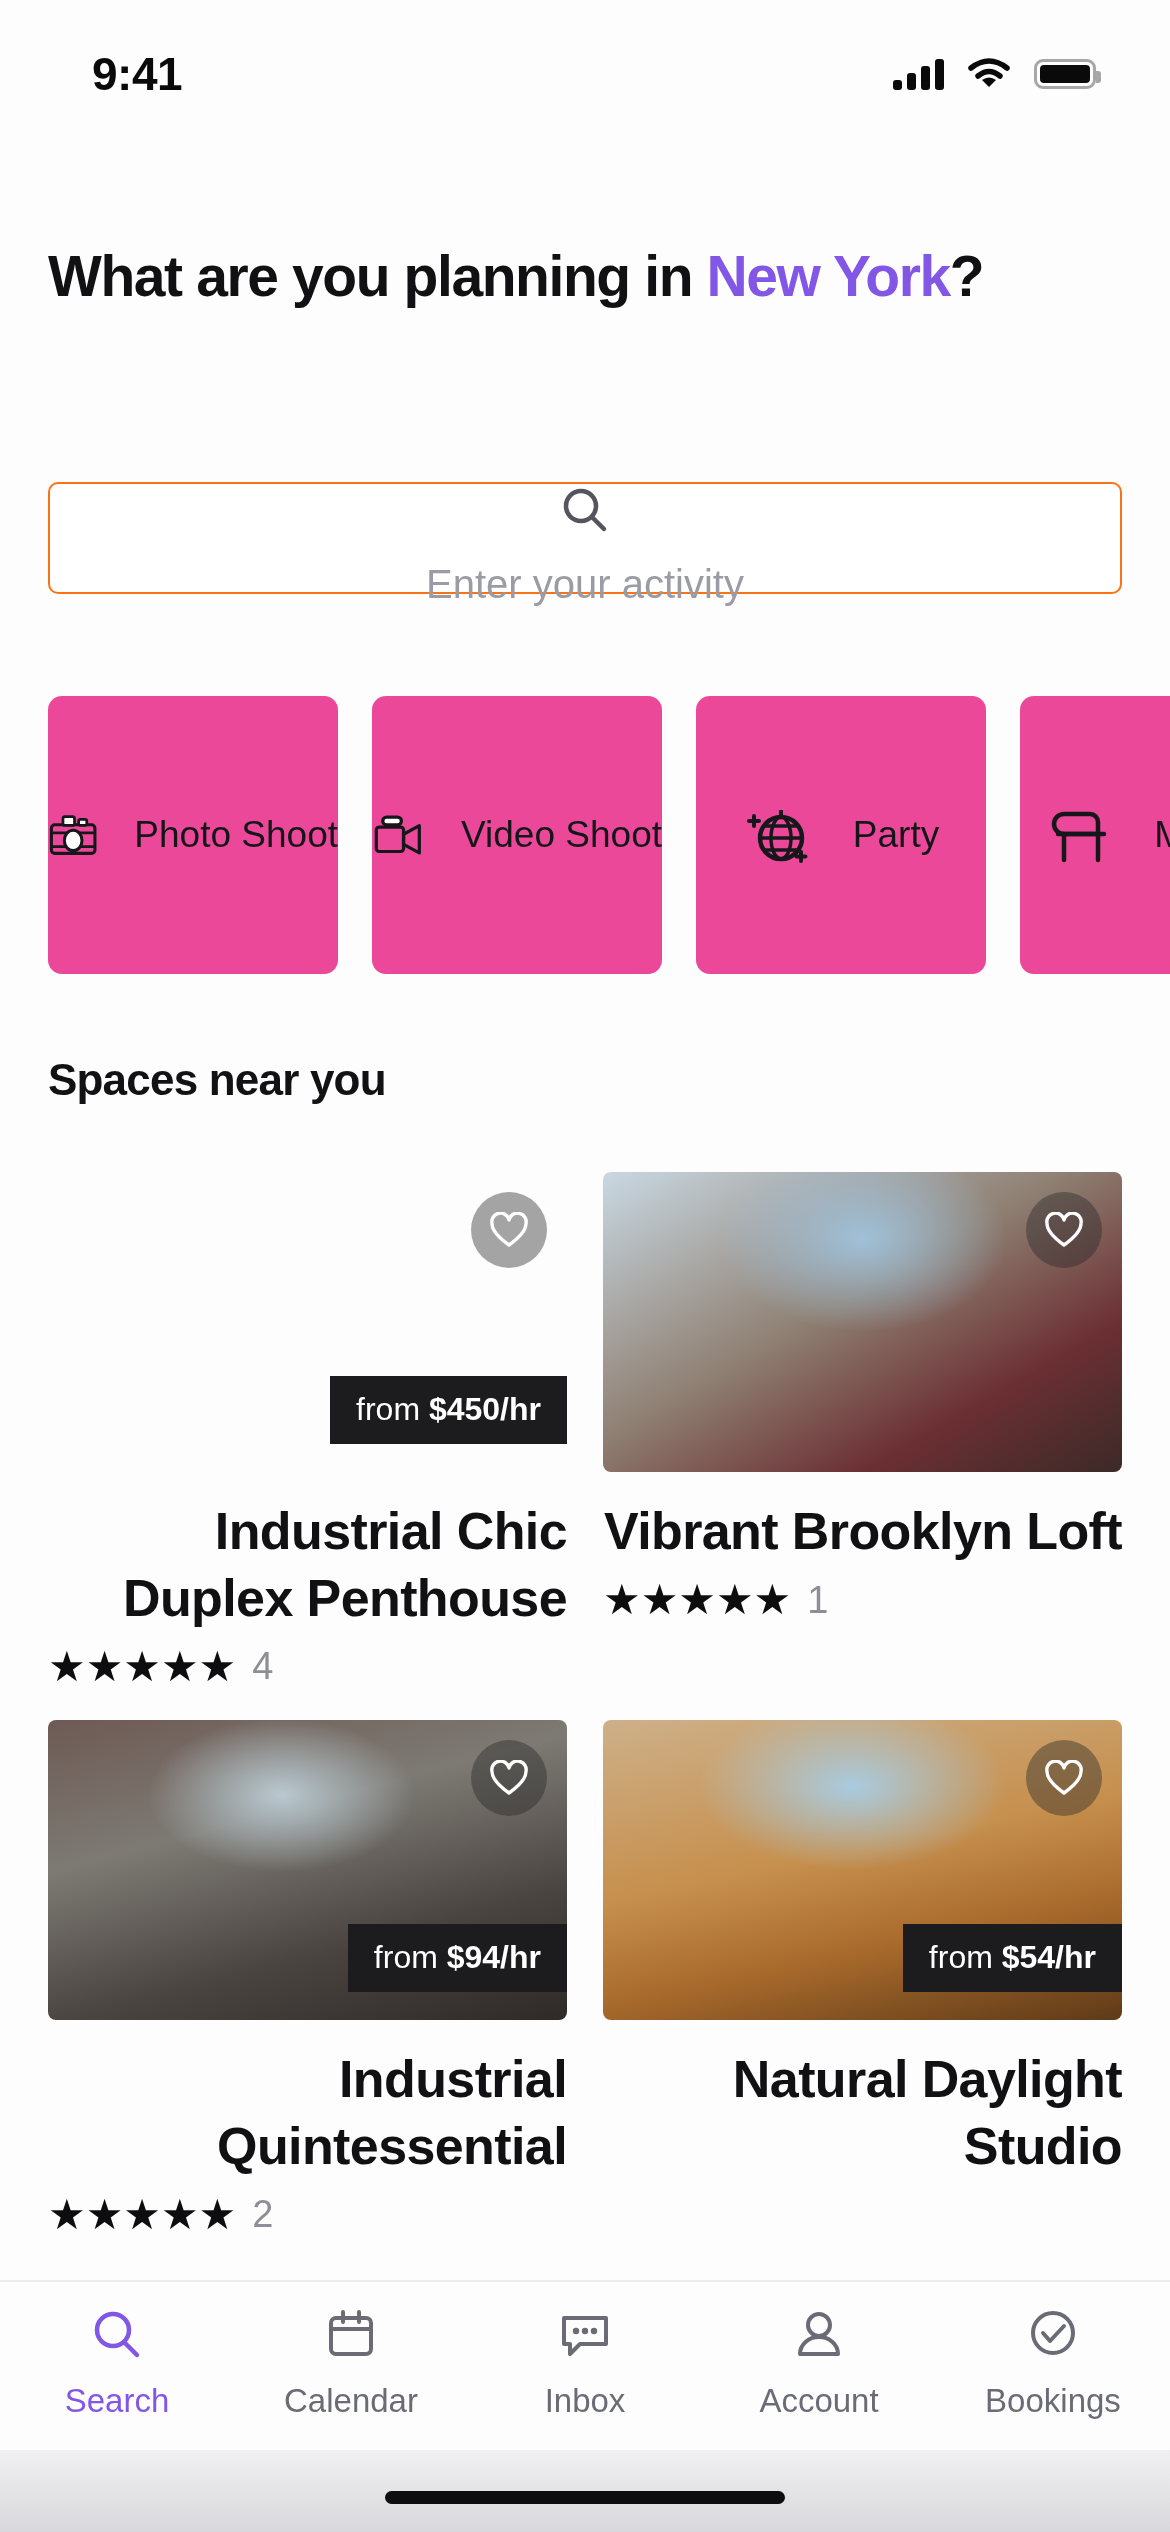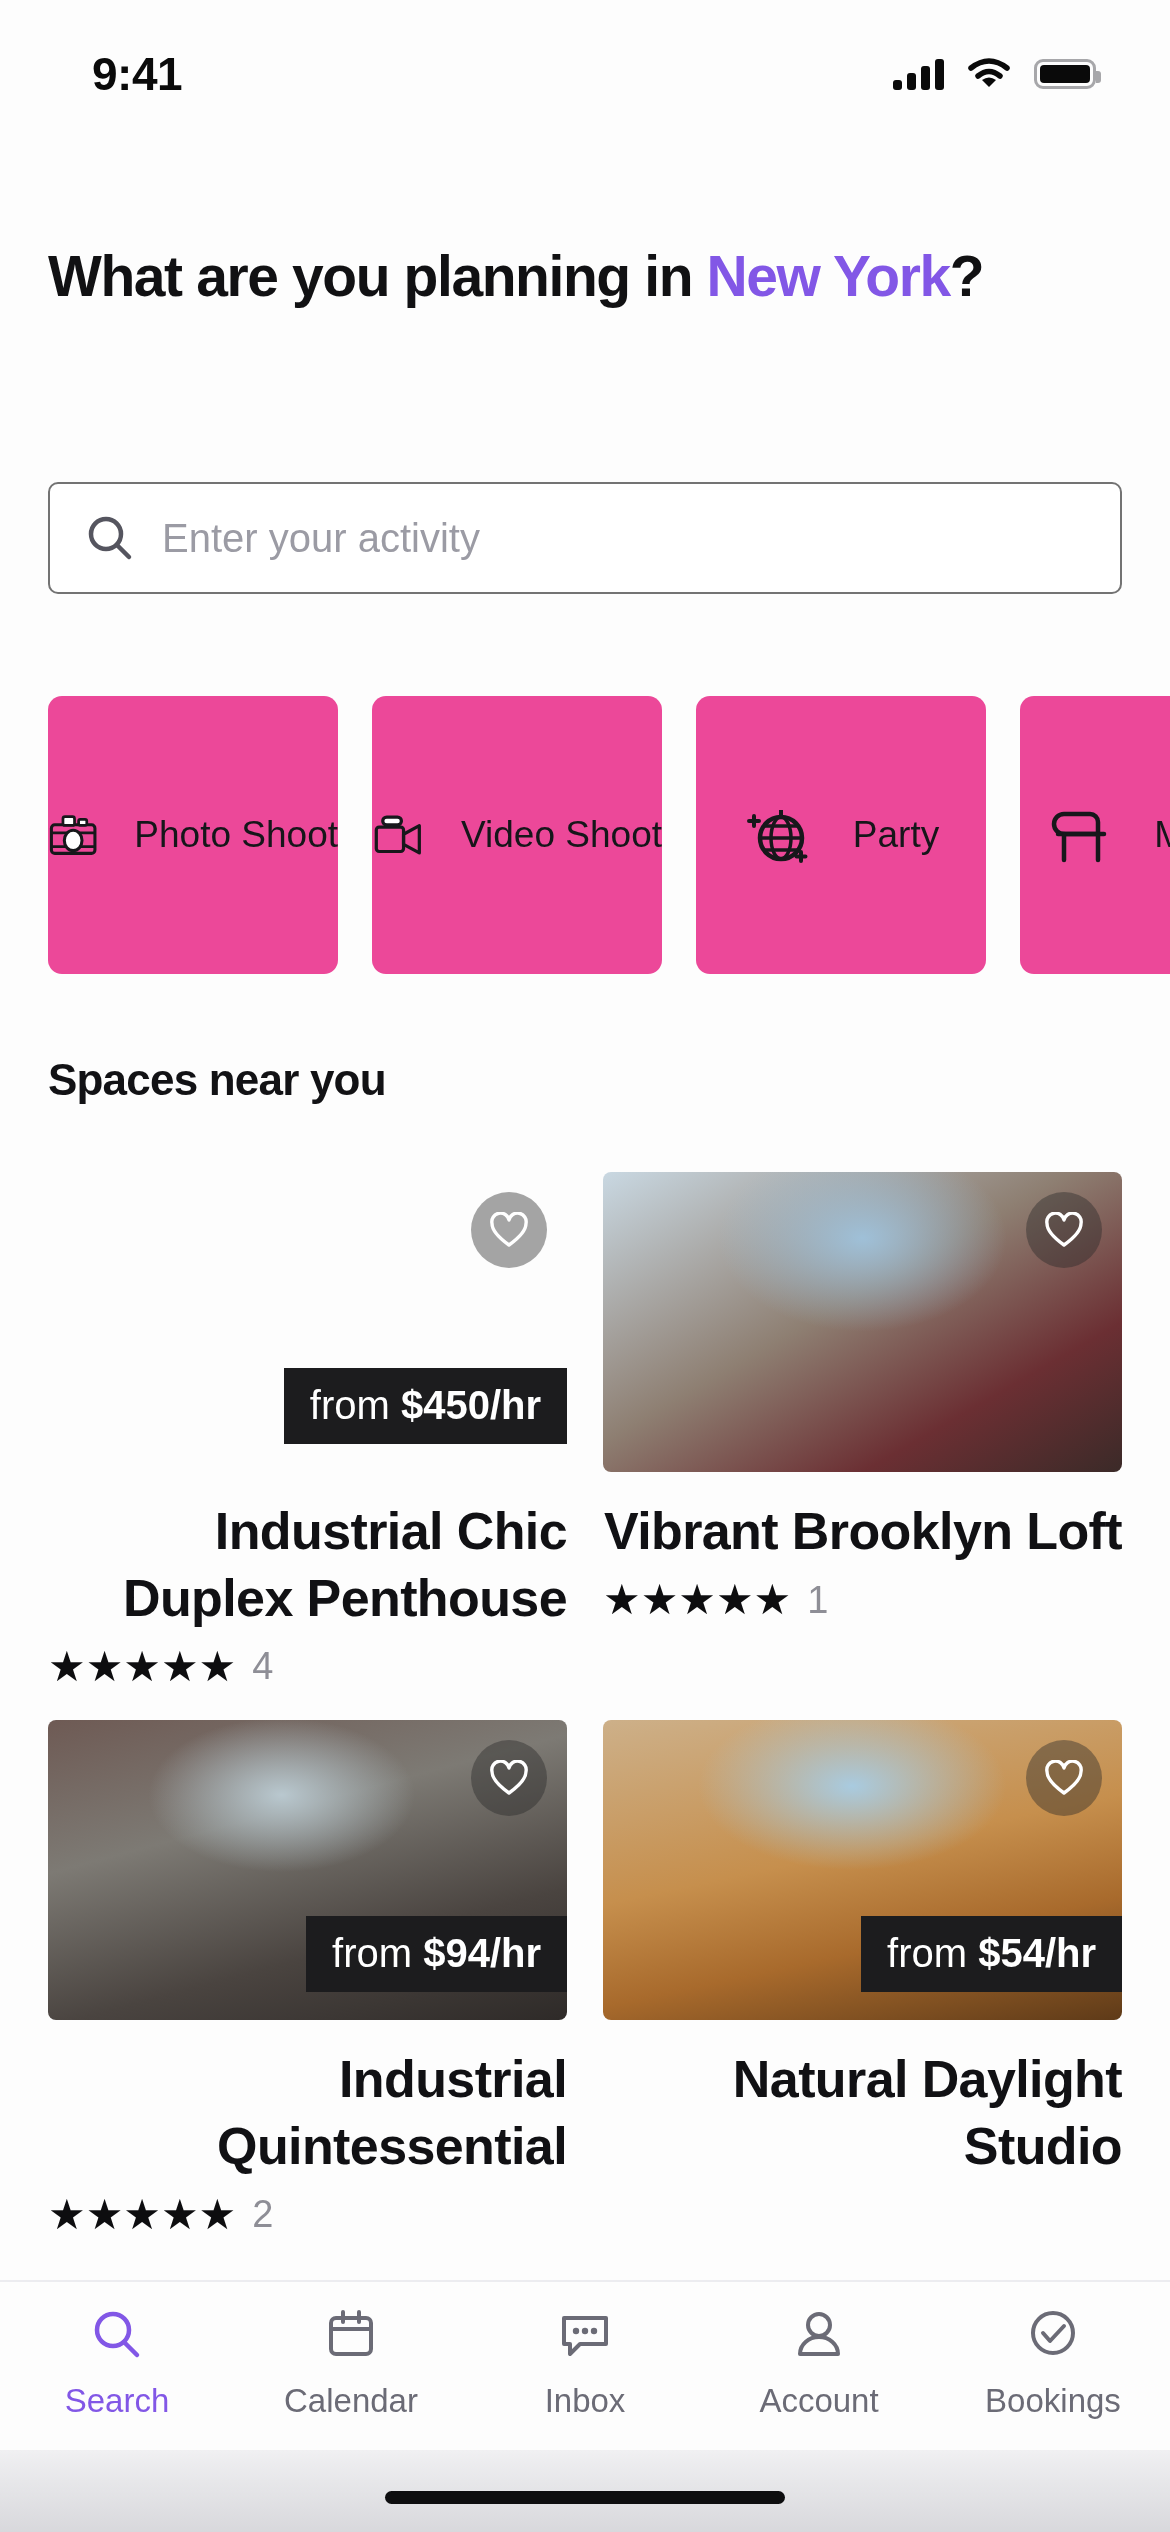--- a/index.html
+++ b/index.html
@@ -36,22 +36,22 @@
   .heading {
     position: absolute; top: 245px; left: 48px; right: 48px;
     font-size: 57px; font-weight: 700; line-height: 1.12; color: #111113;
     letter-spacing: -1.4px;
   }
   .heading .city { color: #8257e6; }
 
   
   .searchbox {
     position: absolute; top: 482px; left: 48px; width: 1074px; height: 112px;
-    border: 2px solid #737373; border-radius: 10px; background: #fff;
-    display: flex; align-items: center; padding: 0 34px; gap: 26px;
+    border: 2px solid #f97316; border-radius: 10px; background: #fff;
+    display: flex; align-items: center; padding: 0 34px; gap: 26px; flex-direction: column;
   }
   .searchbox svg { flex: none; }
   .searchbox .ph { font-size: 40px; color: #9b9ba4; }
 
   
   .chips {
     position: absolute; top: 696px; left: 48px; right: 0;
     display: flex; gap: 34px; overflow: hidden;
   }
   .chip {
@@ -77,21 +77,21 @@
     position: relative; width: 100%; height: 300px; border-radius: 8px; overflow: hidden;
   }
   .card .photo .bg { position: absolute; inset: 0; }
   .heart {
     position: absolute; top: 20px; right: 20px; width: 76px; height: 76px;
     border-radius: 50%; background: rgba(40,40,40,0.42);
     display: flex; align-items: center; justify-content: center;
   }
   .price {
     position: absolute; right: 0; bottom: 28px;
-    background: #1c1c1e; color: #fff; font-size: 40px;
+    background: #1c1c1e; color: #fff; font-size: 32px;
     padding: 15px 26px 16px 26px; white-space: nowrap;
   }
   .price b { font-weight: 700; }
   .card .title {
     margin-top: 26px; font-size: 52px; font-weight: 700; color: #111114;
     line-height: 1.28; letter-spacing: -0.6px;
     display: -webkit-box; -webkit-line-clamp: 2; -webkit-box-orient: vertical;
     overflow: hidden;
     text-align: right;
   }

